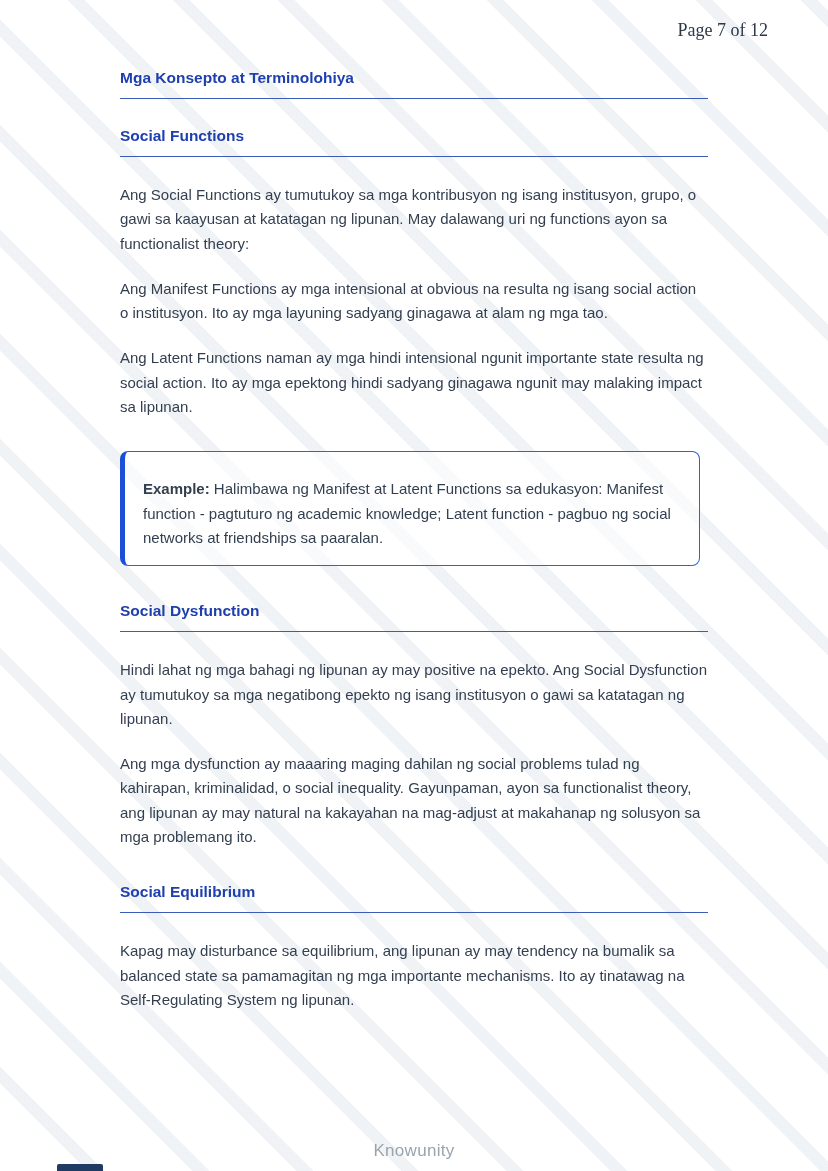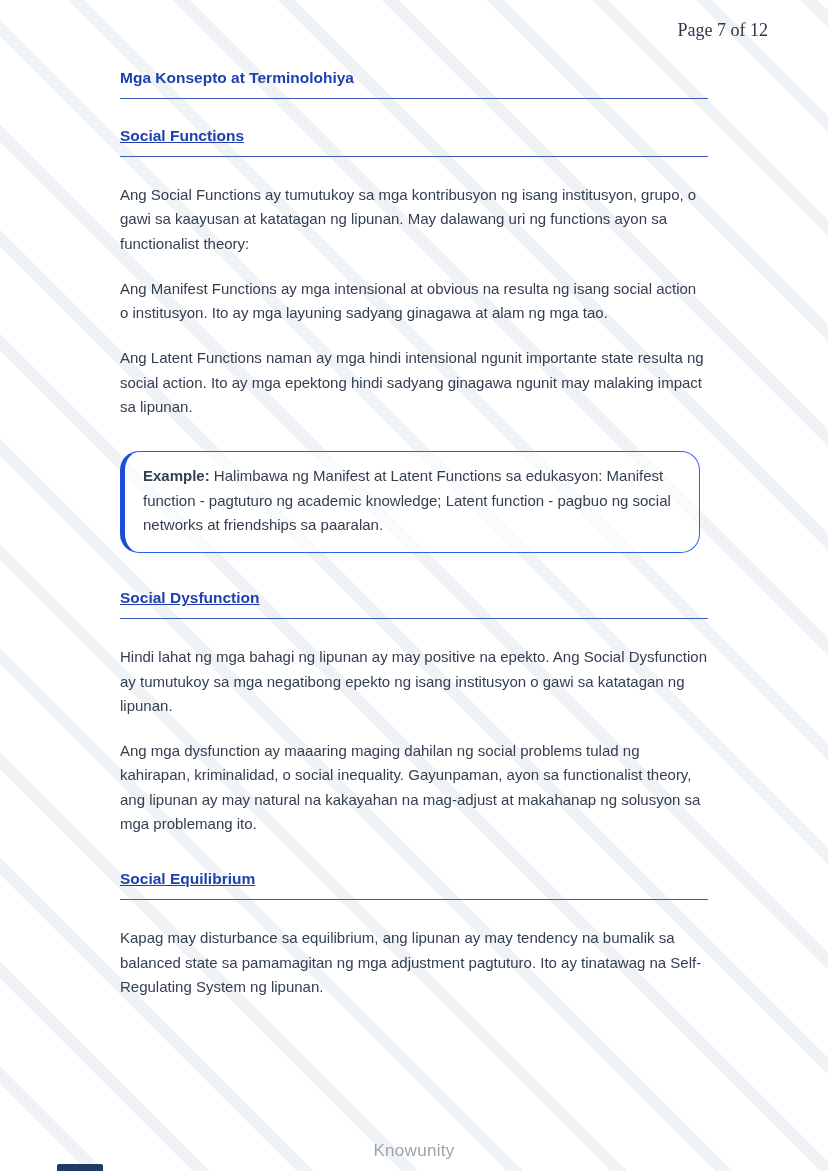--- a/index.html
+++ b/index.html
@@ -40,32 +40,32 @@
     color: #1e3fae;
     font-weight: bold;
     font-size: 15.5px;
     padding-bottom: 11px;
     border-bottom: 1.5px solid #3a5cb8;
     margin: 11px 0 26px 0;
   }
   .doc-title { margin-bottom: 28px; }
   .section { margin-top: 0; }
   .section + .section { margin-top: 34px; }
-  .section-heading { margin-top: 0; text-decoration: underline; }
+  .section-heading { margin-top: 0; }
   p.body-para {
     font-size: 15px;
     line-height: 1.62;
     margin: 8px 0 21px 0;
     color: #333f50;
   }
   .example-box {
     border: 1.5px solid #2563eb;
     border-left: 5px solid #1d4ed8;
-    border-radius: 19px;
-    padding: 12px 20px 15px 18px;
+    border-radius: 8px;
+    padding: 25px 20px 15px 18px;
     margin: 32px 8px 36px 0;
     font-size: 15px;
     line-height: 1.62;
     color: #333f50;
     background: rgba(255,255,255,0.6);
   }
   .example-label { font-weight: bold; }
   .footer-brand {
     position: absolute;
     bottom: 10px;
@@ -107,20 +107,20 @@
   </div>
 
   <div class="section">
     <h2 class="section-heading">Social Dysfunction</h2>
     <p class="body-para">Hindi lahat ng mga bahagi ng lipunan ay may positive na epekto. Ang Social Dysfunction ay tumutukoy sa mga negatibong epekto ng isang institusyon o gawi sa katatagan ng lipunan.</p>
     <p class="body-para">Ang mga dysfunction ay maaaring maging dahilan ng social problems tulad ng kahirapan, kriminalidad, o social inequality. Gayunpaman, ayon sa functionalist theory, ang lipunan ay may natural na kakayahan na mag-adjust at makahanap ng solusyon sa mga problemang ito.</p>
   </div>
 
   <div class="section">
     <h2 class="section-heading">Social Equilibrium</h2>
-    <p class="body-para">Kapag may disturbance sa equilibrium, ang lipunan ay may tendency na bumalik sa balanced state sa pamamagitan ng mga adjustment pagtuturo. Ito ay tinatawag na Self-Regulating System ng lipunan.</p>
+    <p class="body-para">Kapag may disturbance sa equilibrium, ang lipunan ay may tendency na bumalik sa balanced state sa pamamagitan ng mga importante mechanisms. Ito ay tinatawag na Self-Regulating System ng lipunan.</p>
   </div>
 
 </div>
 
 <div class="footer-brand">Knowunity</div>
 
 <div class="page-edge-artifact"></div>
 
 </body></html>

